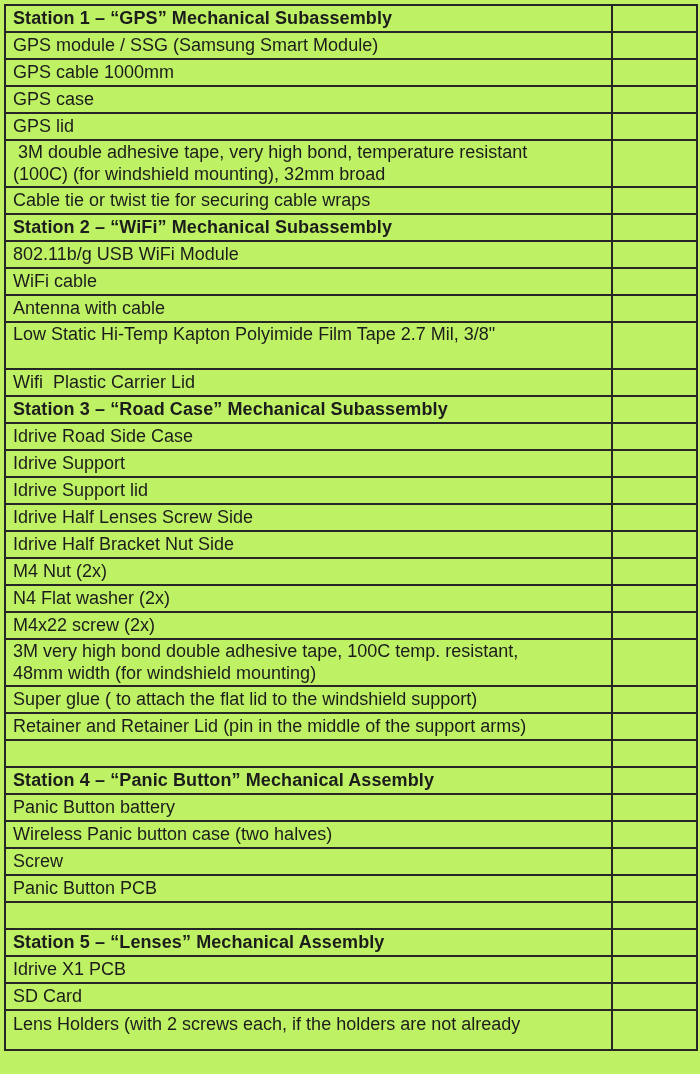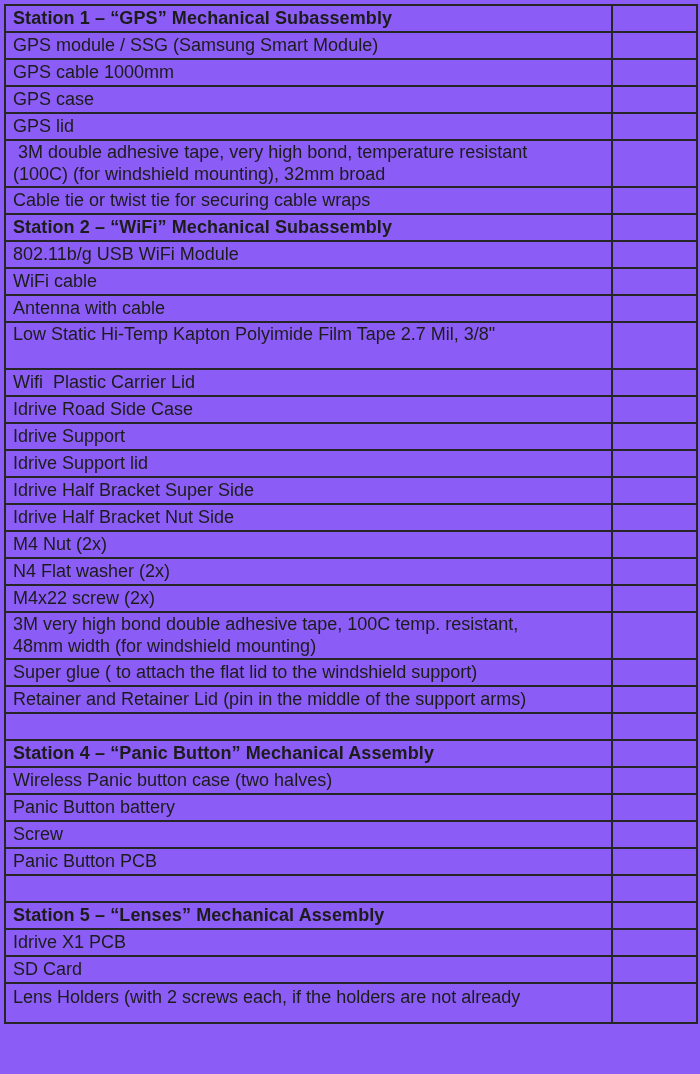--- a/index.html
+++ b/index.html
@@ -1,21 +1,21 @@
 <!DOCTYPE html>
 <html><head>
 <meta charset="utf-8">
 <style>
   html, body { margin: 0; padding: 0; background: #ffffff; }
   .page {
     position: relative;
     width: 700px;
     height: 1074px;
     overflow: hidden;
-    background: #8b5cf6;
+    background: #bef264;
     font-family: "Liberation Sans", sans-serif;
   }
   table.parts-table {
     border-collapse: collapse;
     table-layout: fixed;
     width: 692px;
     margin: 4px 0 0 4px;
   }
   col.item-col { width: 607px; }
   col.status-col { width: 85px; }
@@ -95,33 +95,37 @@
         <tr class="row-tall">
           <td class="cell">Low Static Hi-Temp Kapton Polyimide Film Tape 2.7 Mil, 3/8"
 &nbsp;</td>
           <td class="cell status-cell"></td>
         </tr>
         <tr>
           <td class="cell">Wifi  Plastic Carrier Lid</td>
           <td class="cell status-cell"></td>
         </tr>
         <tr>
+          <td class="cell header-cell">Station 3 – “Road Case” Mechanical Subassembly</td>
+          <td class="cell status-cell"></td>
+        </tr>
+        <tr>
           <td class="cell">Idrive Road Side Case</td>
           <td class="cell status-cell"></td>
         </tr>
         <tr>
           <td class="cell">Idrive Support</td>
           <td class="cell status-cell"></td>
         </tr>
         <tr>
           <td class="cell">Idrive Support lid</td>
           <td class="cell status-cell"></td>
         </tr>
         <tr>
-          <td class="cell">Idrive Half Bracket Super Side</td>
+          <td class="cell">Idrive Half Lenses Screw Side</td>
           <td class="cell status-cell"></td>
         </tr>
         <tr>
           <td class="cell">Idrive Half Bracket Nut Side</td>
           <td class="cell status-cell"></td>
         </tr>
         <tr>
           <td class="cell">M4 Nut (2x)</td>
           <td class="cell status-cell"></td>
         </tr>
@@ -148,25 +152,25 @@
         </tr>
         <tr>
           <td class="cell"></td>
           <td class="cell status-cell"></td>
         </tr>
         <tr>
           <td class="cell header-cell">Station 4 – “Panic Button” Mechanical Assembly</td>
           <td class="cell status-cell"></td>
         </tr>
         <tr>
+          <td class="cell">Panic Button battery</td>
+          <td class="cell status-cell"></td>
+        </tr>
+        <tr>
           <td class="cell">Wireless Panic button case (two halves)</td>
-          <td class="cell status-cell"></td>
-        </tr>
-        <tr>
-          <td class="cell">Panic Button battery</td>
           <td class="cell status-cell"></td>
         </tr>
         <tr>
           <td class="cell">Screw</td>
           <td class="cell status-cell"></td>
         </tr>
         <tr>
           <td class="cell">Panic Button PCB</td>
           <td class="cell status-cell"></td>
         </tr>

